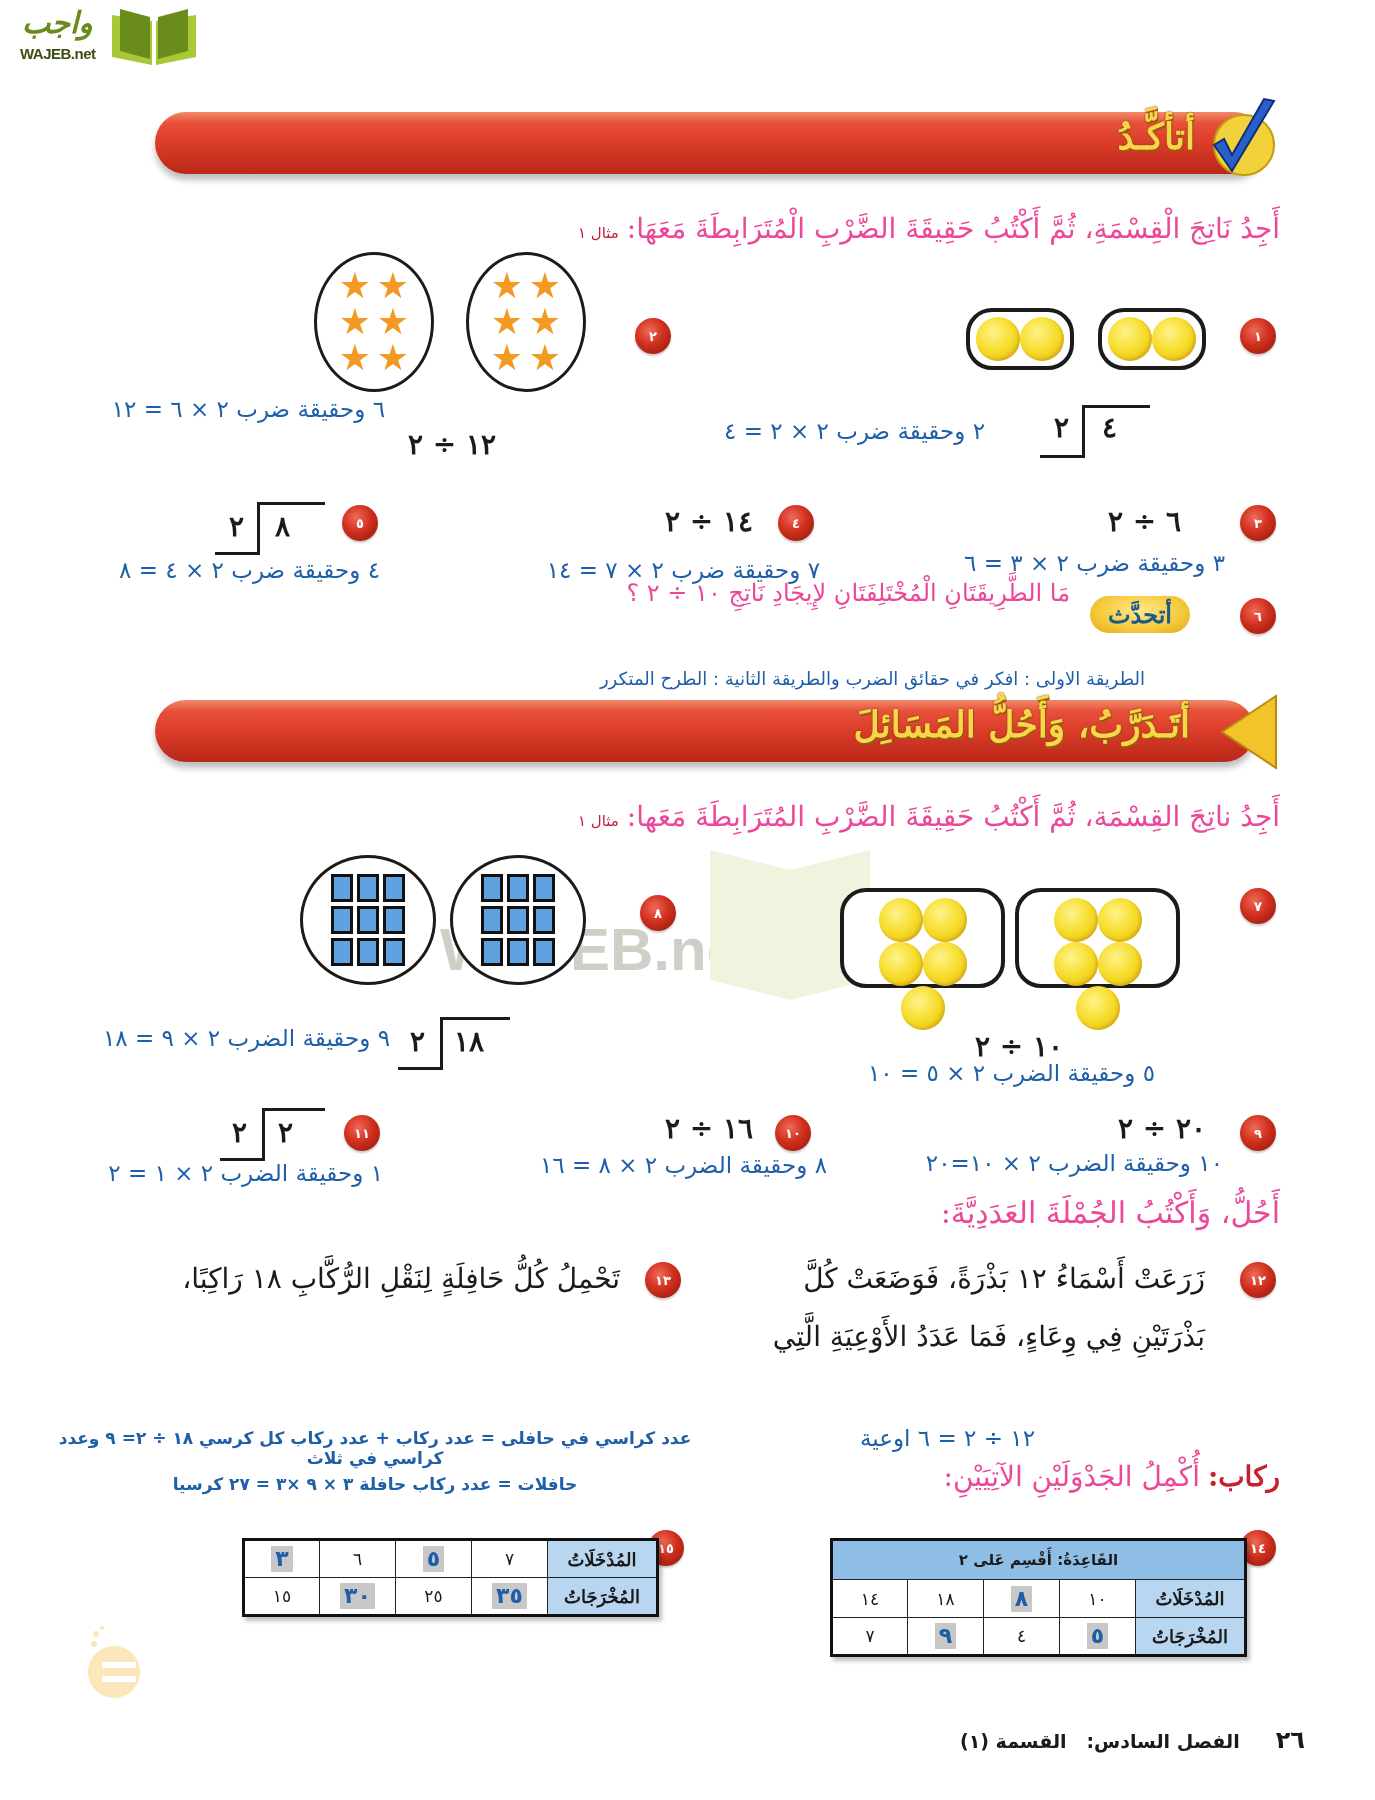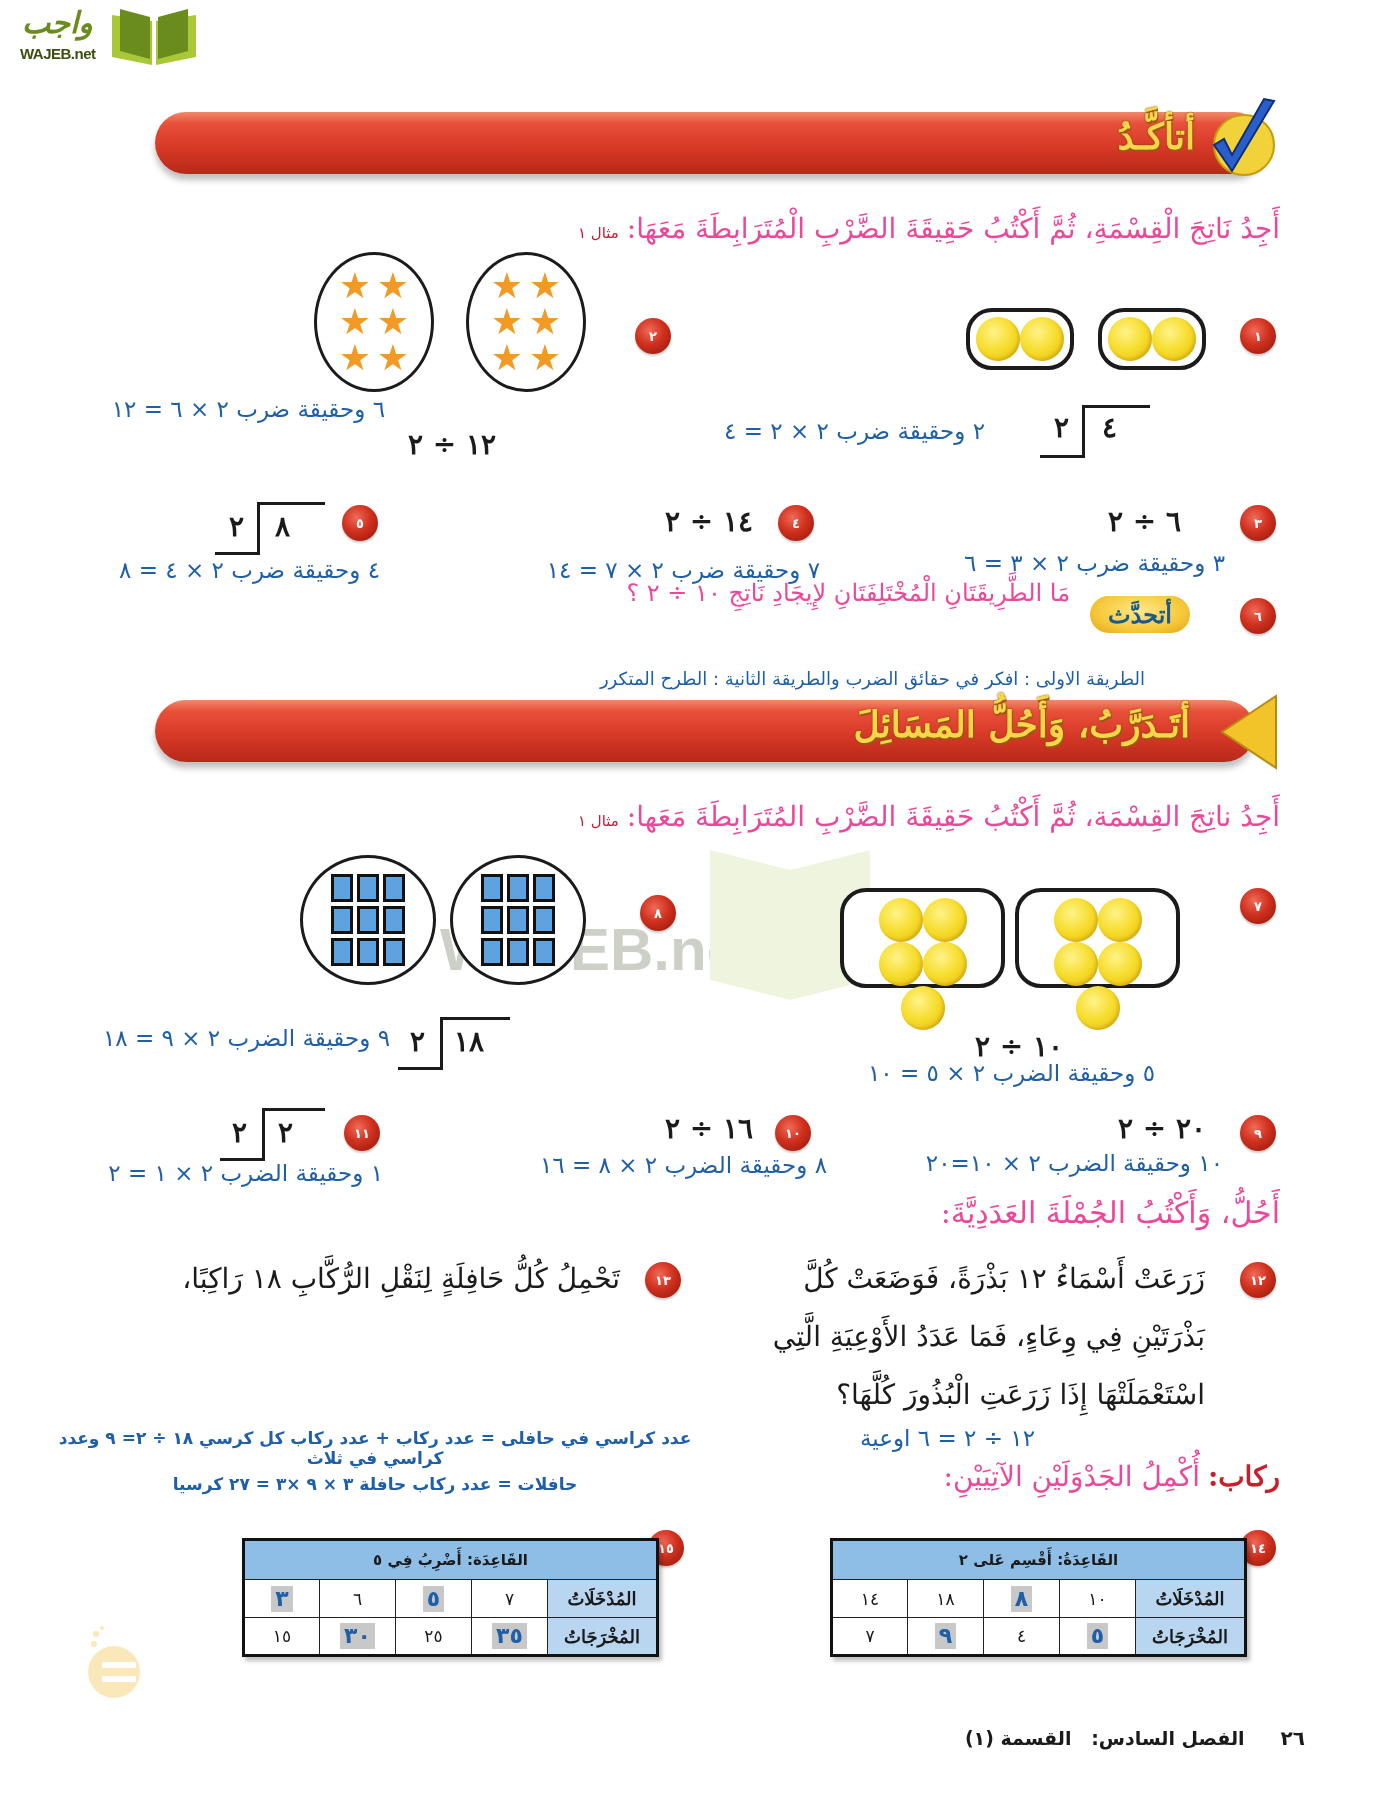--- a/index.html
+++ b/index.html
@@ -235,21 +235,20 @@
   <span style="left:12px; top:8px;">٢</span>
 </div>
 <div class="abs ans" style="right:992px; top:1160px;">١ وحقيقة الضرب  ٢ × ١ = ٢</div>
 
 <div class="abs black-text rtl" style="right:95px; top:1195px; font-size:30px;">أَحُلُّ، وَأَكْتُبُ الجُمْلَةَ العَدَدِيَّةَ:</div>
 
 <div class="abs badge" style="left:1240px; top:1262px;">١٢</div>
 <div class="abs" style="right:170px; top:1250px; width:560px;">
   <div class="problem-text">زَرَعَتْ أَسْمَاءُ ١٢ بَذْرَةً، فَوَضَعَتْ كُلَّ</div>
   <div class="problem-text">بَذْرَتَيْنِ فِي وِعَاءٍ، فَمَا عَدَدُ الأَوْعِيَةِ الَّتِي</div>
-  <div class="problem-text">اسْتَعْمَلَتْهَا إِذَا زَرَعَتِ الْبُذُورَ كُلَّهَا؟</div>
 </div>
 <div class="abs ans" style="right:340px; top:1425px;">١٢ ÷ ٢ = ٦ اوعية</div>
 
 <div class="abs badge" style="left:645px; top:1262px;">١٣</div>
 <div class="abs" style="right:755px; top:1250px; width:510px;">
   <div class="problem-text">تَحْمِلُ كُلُّ حَافِلَةٍ لِنَقْلِ الرُّكَّابِ ١٨ رَاكِبًا،</div>
 </div>
 <div class="abs blue rtl" style="right:655px; top:1428px; font-size:17px; font-weight:bold; text-align:center; width:690px;">
   <div>عدد كراسي في حافلى = عدد ركاب + عدد ركاب كل كرسي  ١٨  ÷  ٢= ٩   وعدد كراسي في ثلاث</div>
   <div style="margin-top:6px;">حافلات = عدد ركاب حافلة ٣ × ٩ ×٣  = ٢٧ كرسيا</div>
@@ -279,23 +278,20 @@
     <td class="cell">٤</td>
     <td class="cell"><span class="filled">٩</span></td>
     <td class="cell">٧</td>
   </tr>
 </tbody>
   </table>
 
 <div class="abs badge" style="left:648px; top:1530px;">١٥</div>
 <table class="abs tbl" style="left:242px; top:1538px; direction:rtl;">
   <tbody>
-      <tr>
-        <td class="hdr" colspan="5">القَاعِدَة: أَضْرِبُ فِي ٥</td>
-      </tr>
   <tr>
     <td class="rowlab">المُدْخَلَاتُ</td>
     <td class="cell">٧</td>
     <td class="cell"><span class="filled">٥</span></td>
     <td class="cell">٦</td>
     <td class="cell"><span class="filled">٣</span></td>
   </tr>
   <tr>
     <td class="rowlab">المُخْرَجَاتُ</td>
     <td class="cell"><span class="filled">٣٥</span></td>
@@ -309,18 +305,18 @@
 <svg class="abs" style="left:82px; top:1620px; width:70px; height:80px; opacity:0.5;" viewBox="0 0 70 80">
   <circle cx="32" cy="52" r="26" fill="#f6d27a"></circle>
   <rect x="20" y="42" width="34" height="6" fill="#fff"></rect>
   <rect x="20" y="56" width="34" height="6" fill="#fff"></rect>
   <circle cx="14" cy="14" r="3" fill="#f6d27a"></circle>
     <circle cx="20" cy="8" r="2" fill="#f6d27a"></circle>
     <circle cx="12" cy="24" r="3" fill="#f6d27a"></circle>
 </svg>
 
 <div class="abs rtl" style="right:70px; top:1726px; display:flex; align-items:baseline; gap:36px; direction:rtl;">
-  <span style="font-family:'DejaVu Sans', sans-serif; font-weight:bold; font-size:20px;">٢٦</span>
+  <span style="font-family:'DejaVu Sans', sans-serif; font-weight:bold; font-size:24px;">٢٦</span>
   <span style="font-family:'DejaVu Sans', sans-serif; font-weight:bold; font-size:19px;">
     <span>الفصل السادس:</span>
     &nbsp;&nbsp;<span>القسمة (١)</span>
   </span>
 </div>
 
 </body></html>

